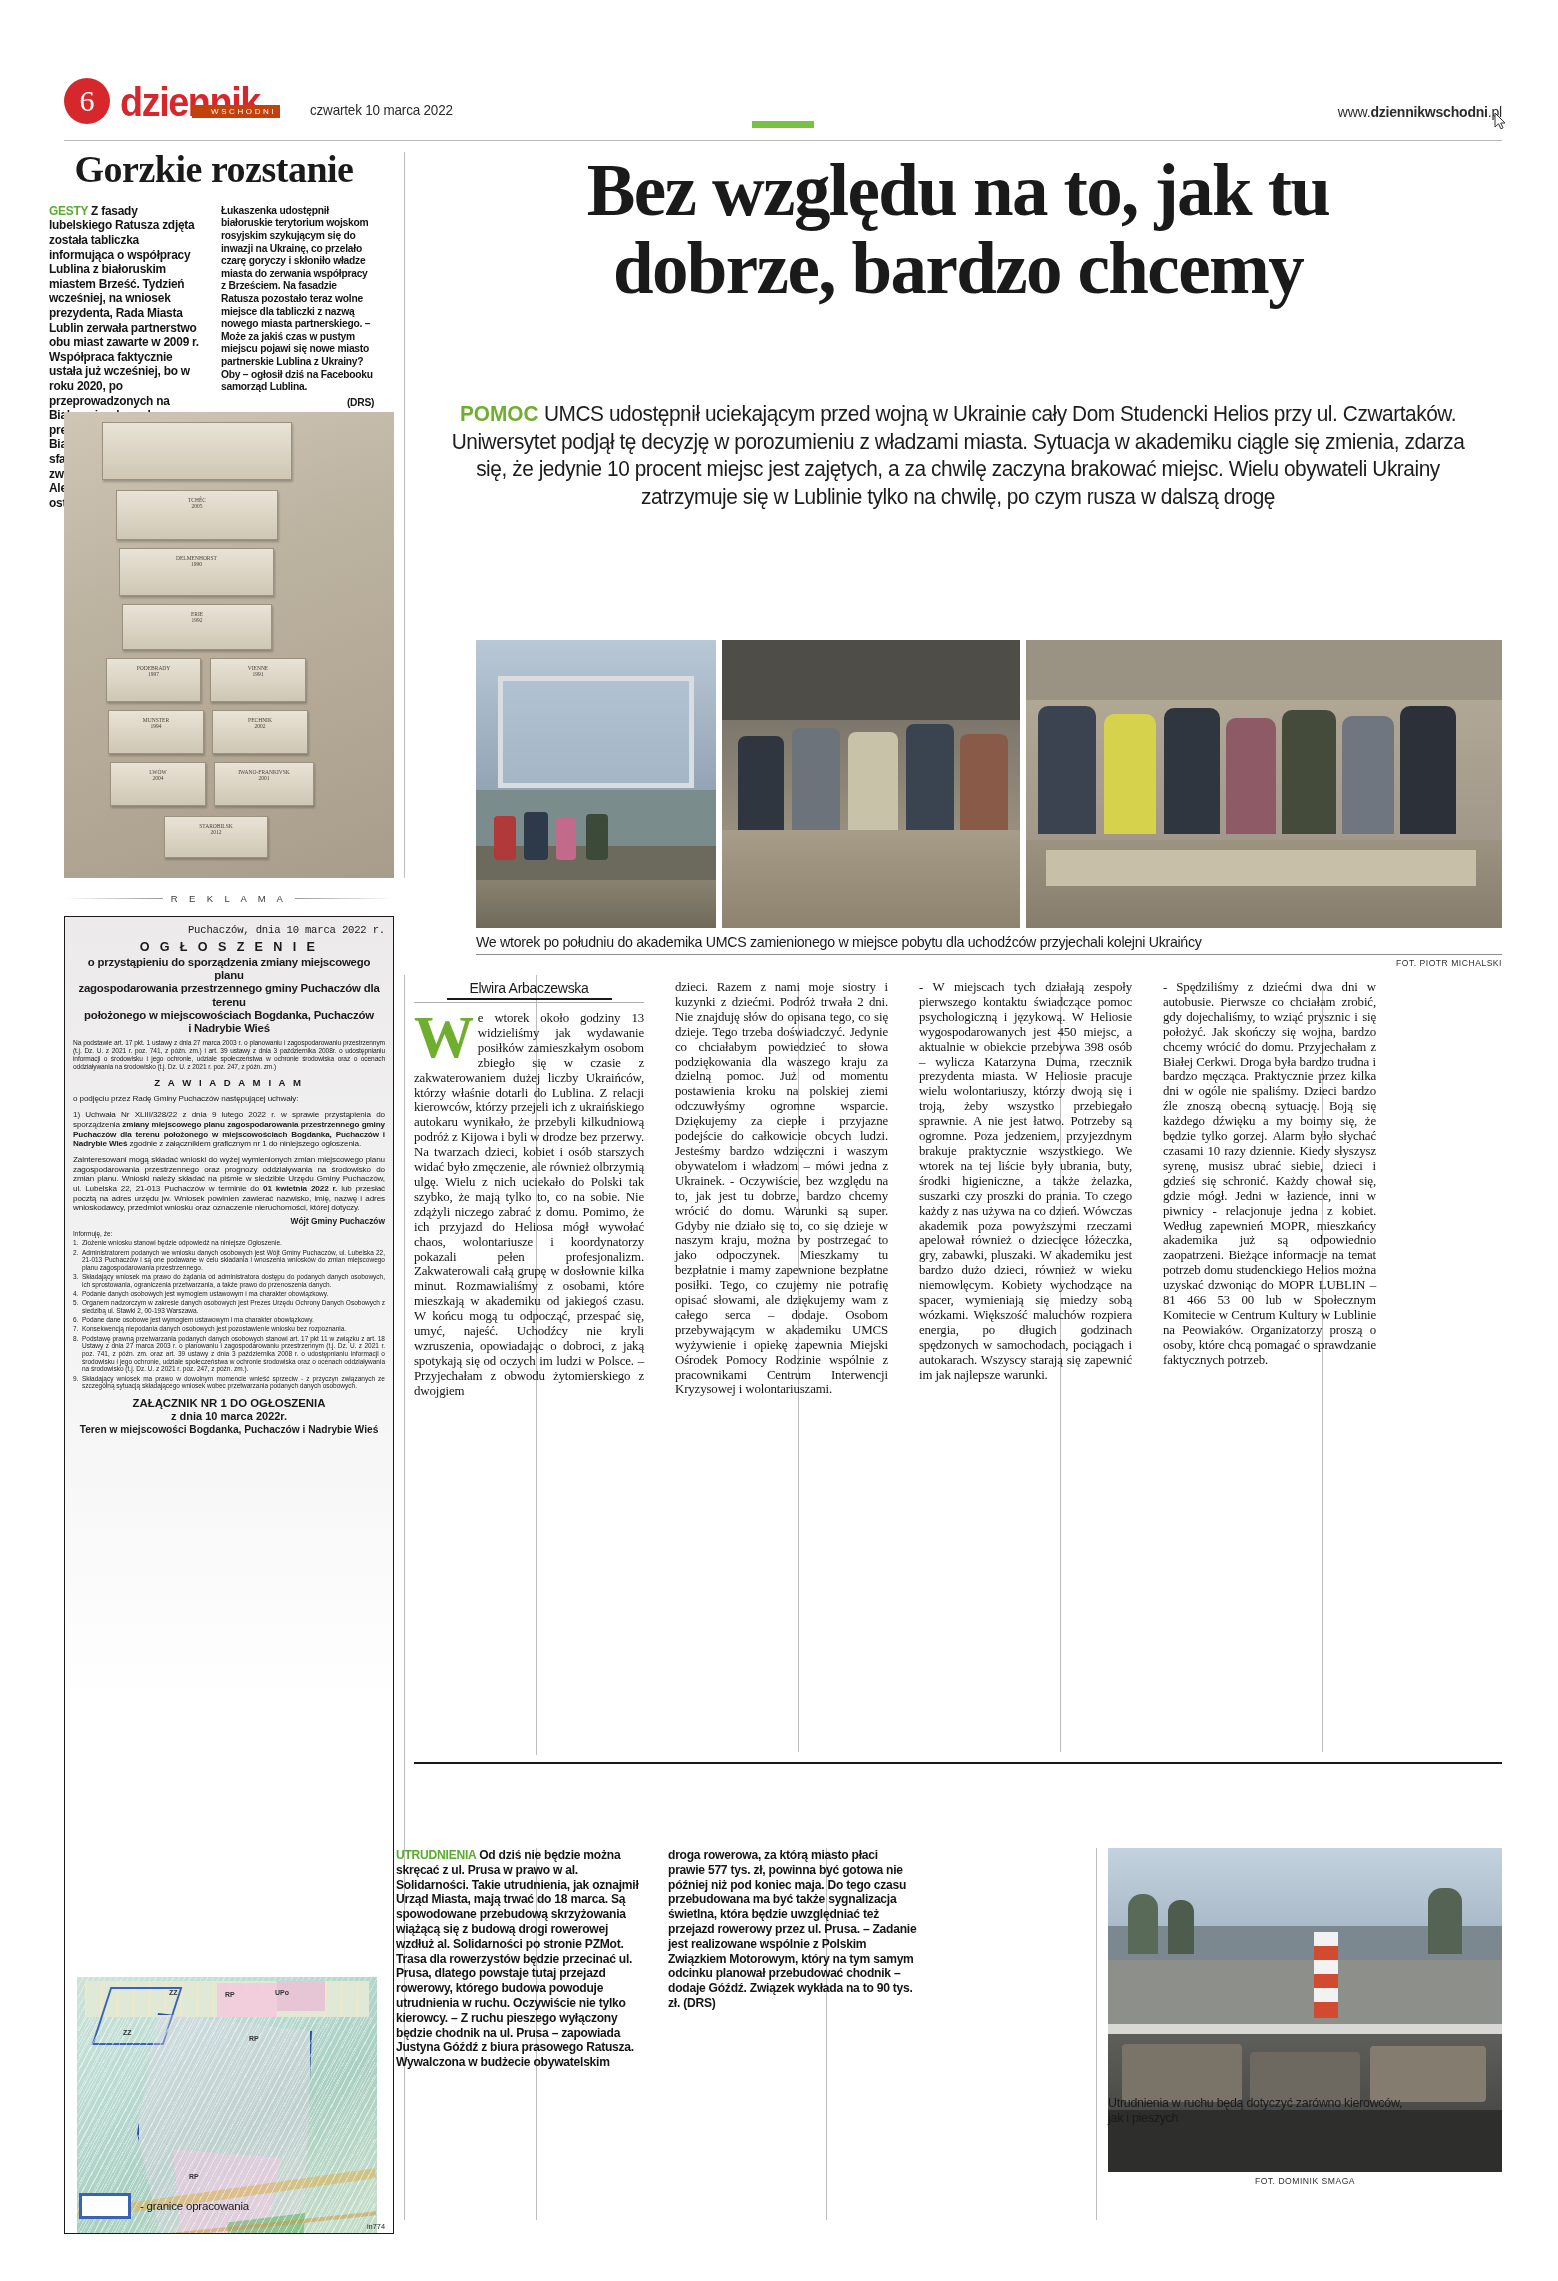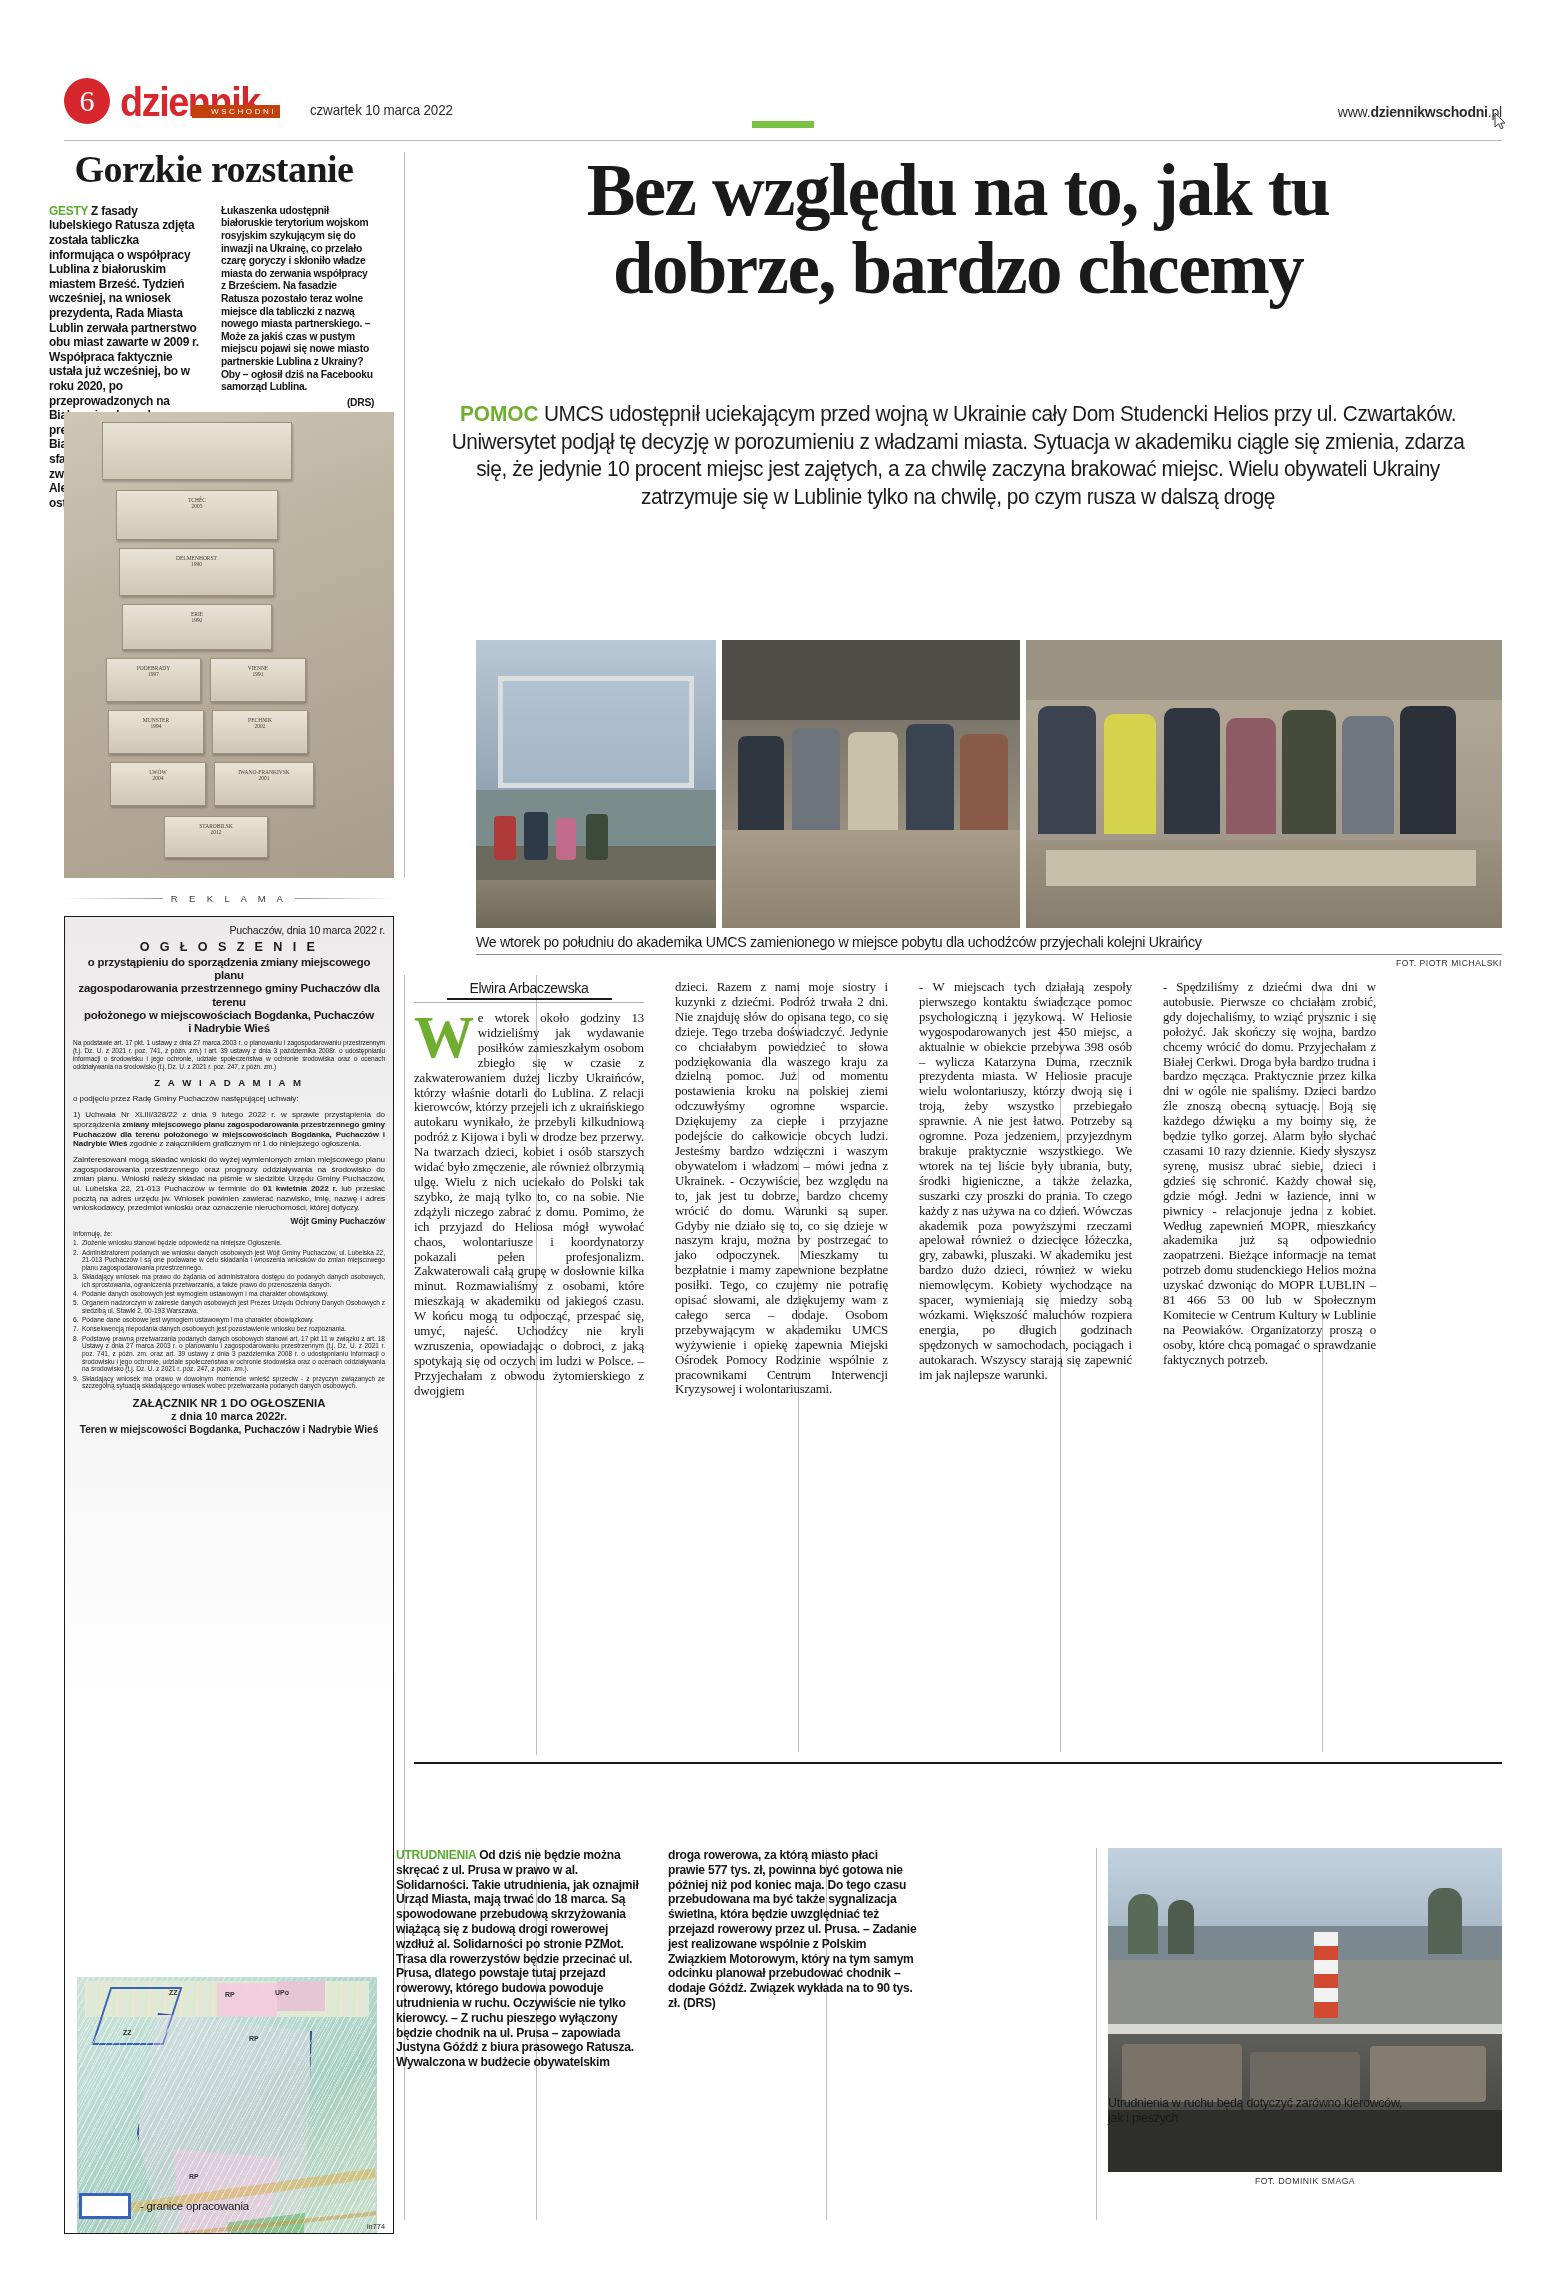--- a/index.html
+++ b/index.html
@@ -103,21 +103,21 @@
   .reklama .ln.r { background:linear-gradient(90deg,#9a9a9a,#fff); }
   .reklama .tx { font-size:9.5px; letter-spacing:4.4px; color:#3b3b3b; }
 
   
   .adbox {
     position:absolute; left:64px; top:916px; width:330px; height:1318px;
     border:1.5px solid #1a1a1a;
     background:linear-gradient(180deg,#eceaea 0%,#f7f7f7 42%,#ffffff 60%);
     padding:7px 8px 6px 8px; overflow:hidden;
   }
-  .ad-date { text-align:right; font-size:10.6px; letter-spacing:-.2px; }
+  .ad-date { text-align:right; font-size:10.6px; letter-spacing:-.2px;font-family:Liberation Mono, monospace; }
   .ad-h1 { text-align:center; font-size:12.6px; font-weight:bold; letter-spacing:3.4px; margin:4px 0 2px; }
   .ad-h2 { text-align:center; font-size:11.4px; font-weight:bold; line-height:13.2px; letter-spacing:-.2px; }
   .ad-micro { font-size:6.6px; line-height:7.8px; text-align:justify; margin-top:4px; letter-spacing:-.1px; }
   .ad-h3 { text-align:center; font-size:9.6px; font-weight:bold; letter-spacing:2.6px; margin:7px 0 5px; }
   .ad-p { font-size:8.1px; line-height:9.7px; text-align:justify; letter-spacing:-.1px; margin:6px 0 3px; }
   .ad-p b { font-weight:bold; }
   .ad-right { text-align:right; font-size:8.4px; font-weight:bold; margin:3px 0 4px; }
   .ad-li { font-size:6.5px; line-height:7.7px; text-align:justify; padding-left:9px; position:relative; margin-bottom:1.5px; }
   .ad-li .n { position:absolute; left:0; top:0; }
   .ad-attach { text-align:center; font-weight:bold; font-size:11.4px; line-height:13px; margin-top:7px; }

